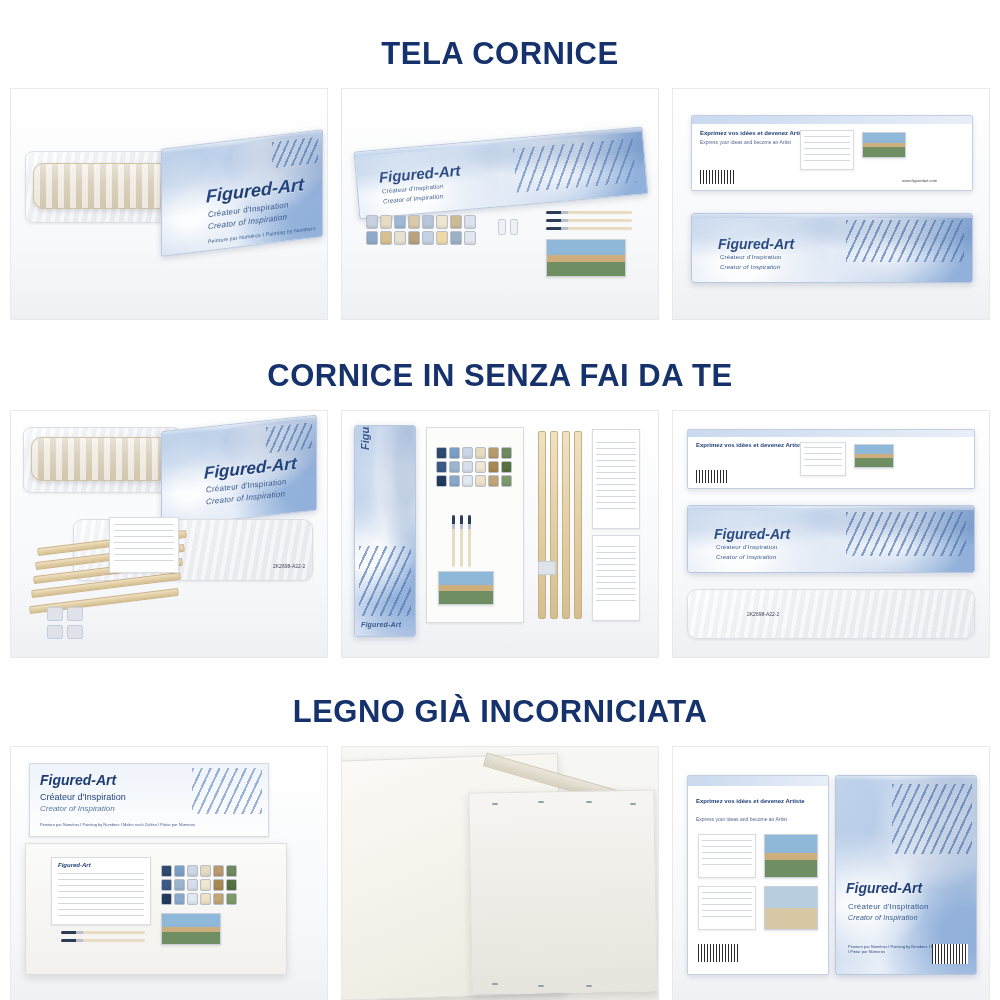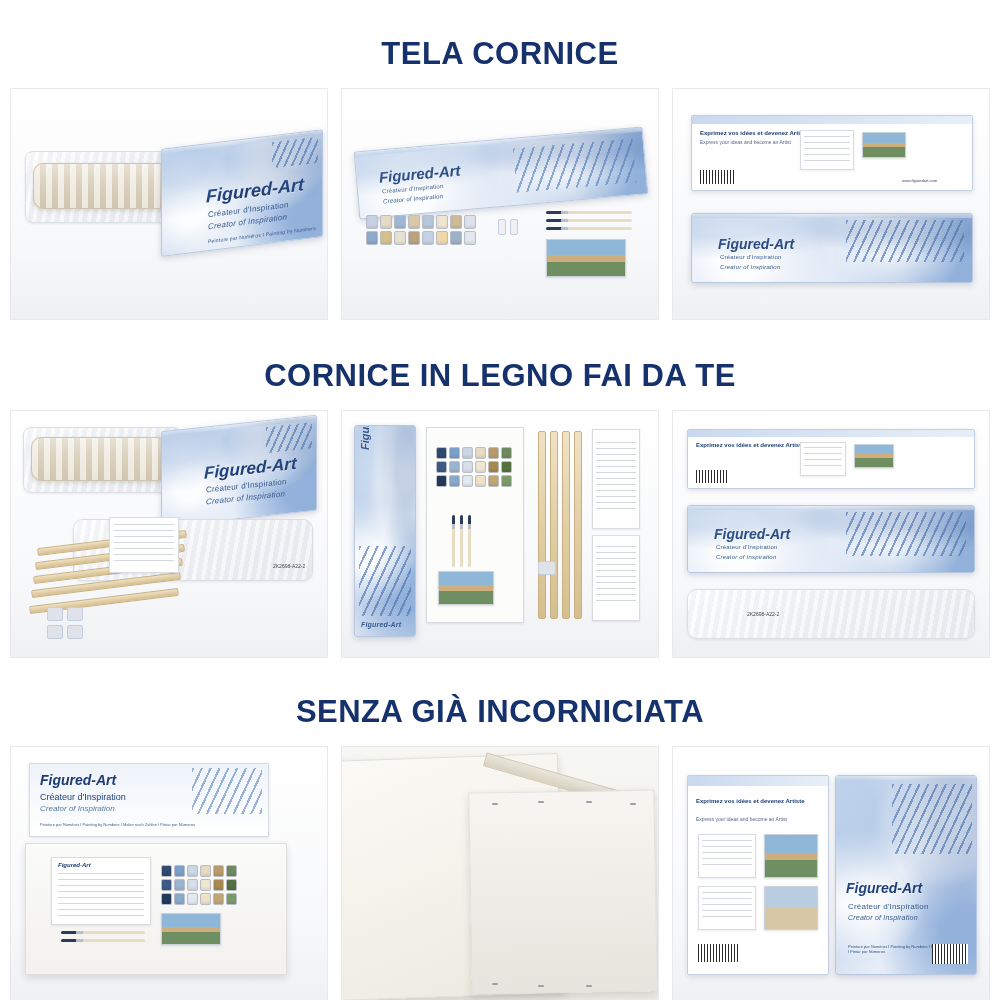--- a/index.html
+++ b/index.html
@@ -318,21 +318,21 @@
           <div class="stripes" style="right:8px; top:6px; width:118px; height:42px; background:repeating-linear-gradient(115deg,#4d74ae 0 2px,rgba(255,255,255,0) 2px 8px);"></div>
           <div class="brand" style="left:26px; top:22px; font-size:14px;">Figured-Art</div>
           <div class="sub" style="left:28px; top:40px;">Créateur d'Inspiration</div>
           <div class="sub it" style="left:28px; top:50px;">Creator of Inspiration</div>
         </div>
       </div>
     </div>
   </div>
 
   <div class="section">
-    <div class="section-title" style="padding-top:38px; padding-bottom:16px;">CORNICE IN LEGNO FAI DA TE</div>
+    <div class="section-title" style="padding-top:38px; padding-bottom:16px;">CORNICE IN SENZA FAI DA TE</div>
 
     <div class="row">
 
       <div class="cell tall">
         <div class="bg-soft"></div>
         <div class="bag" style="left:12px; top:16px; width:158px; height:66px; border-radius:8px;"></div>
         <div class="roll" style="left:20px; top:26px; width:136px; height:44px;"></div>
         <div class="pack shadowbox" style="left:150px; top:12px; width:156px; height:96px; transform: skewY(-6deg);">
           <div class="edge-top"></div>
           <div class="stripes"></div>
@@ -431,21 +431,21 @@
           <div class="sub" style="left:28px; top:38px;">Créateur d'Inspiration</div>
           <div class="sub it" style="left:28px; top:48px;">Creator of Inspiration</div>
         </div>
         <div class="bag" style="left:14px; top:178px; width:288px; height:50px; border-radius:10px;"></div>
         <div class="tinytext" style="left:74px; top:200px; font-size:5px;">2K2698-A22-2</div>
       </div>
     </div>
   </div>
 
   <div class="section">
-    <div class="section-title" style="padding-top:36px; padding-bottom:16px;">SENZA GIÀ INCORNICIATA</div>
+    <div class="section-title" style="padding-top:36px; padding-bottom:16px;">LEGNO GIÀ INCORNICIATA</div>
 
     <div class="row">
 
       <div class="cell bottom">
         <div class="bg-soft"></div>
 
         <div class="leaflet" style="left:18px; top:16px; width:240px; height:74px; background:linear-gradient(180deg,#eef3fa,#ffffff);">
           <div class="stripes" style="right:6px; top:4px; width:70px; height:46px; background:repeating-linear-gradient(115deg,#5b83bd 0 2px,rgba(255,255,255,0) 2px 8px); position:absolute; opacity:.6;"></div>
           <div style="position:absolute; left:10px; top:8px; font-size:14px; font-style:italic; font-weight:bold; color:#1d3c74;">Figured-Art</div>
           <div style="position:absolute; left:10px; top:28px; font-size:9px; color:#23457d;">Créateur d'Inspiration</div>

